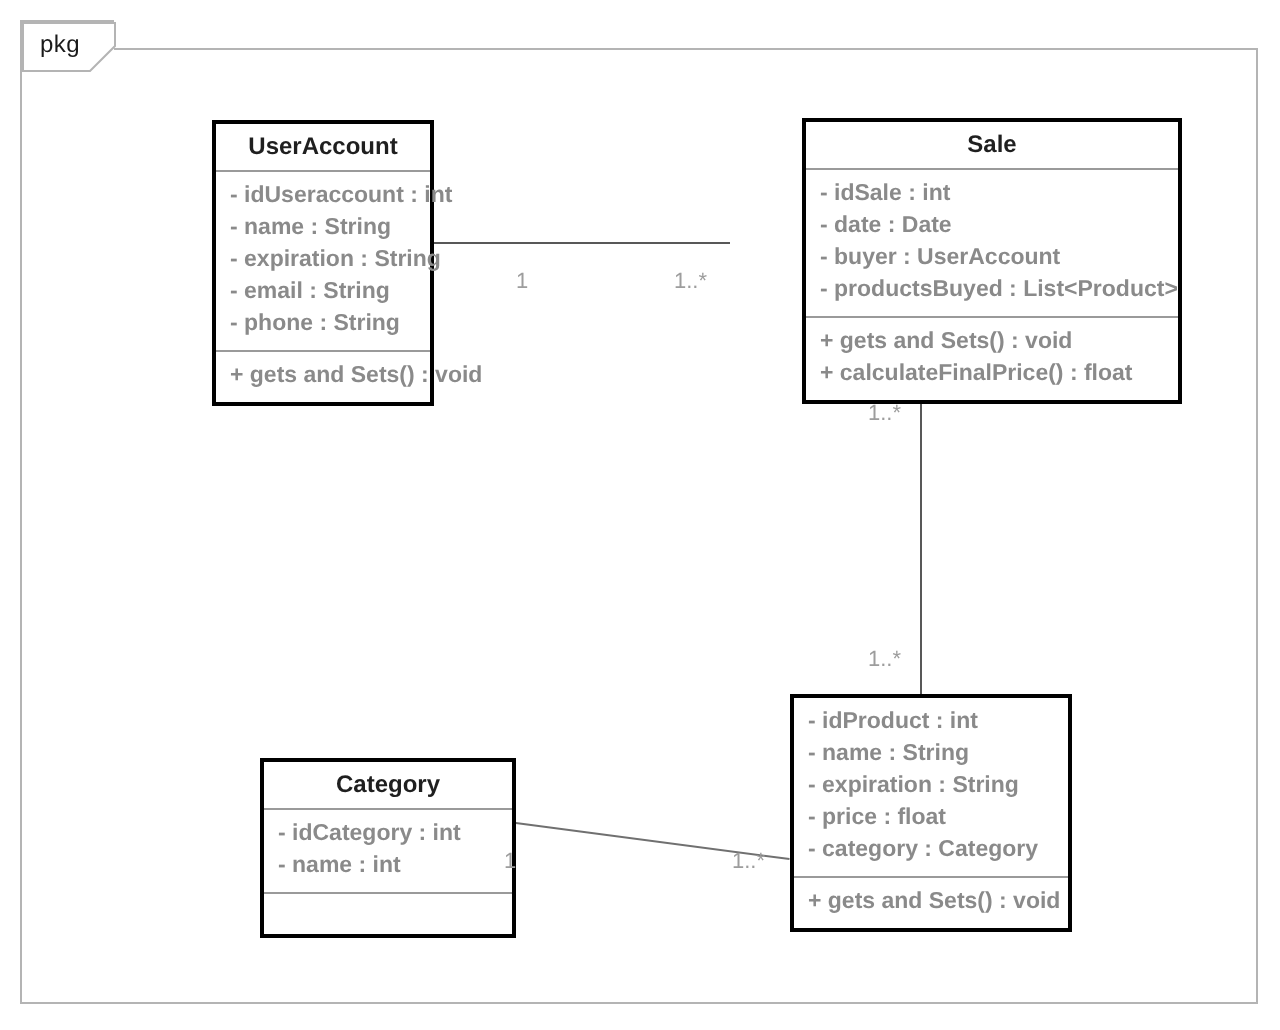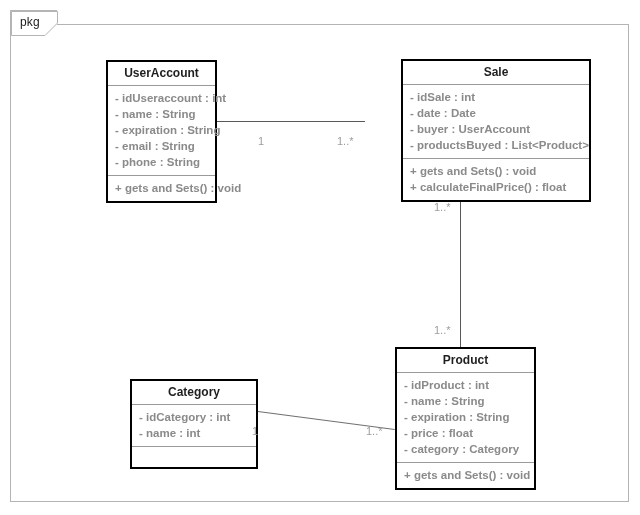--- a/index.html
+++ b/index.html
@@ -163,21 +163,20 @@
       <div class="member">- buyer : UserAccount</div>
       <div class="member">- productsBuyed : List&lt;Product&gt;</div>
     </div>
     <div class="cls-compartment last">
       <div class="member">+ gets and Sets() : void</div>
       <div class="member">+ calculateFinalPrice() : float</div>
     </div>
   </div>
 
   <div class="cls" style="left:395px; top:347px; width:141px;">
-    <div class="cls-name">Product</div>
     <div class="cls-compartment">
       <div class="member">- idProduct : int</div>
       <div class="member">- name : String</div>
       <div class="member">- expiration : String</div>
       <div class="member">- price : float</div>
       <div class="member">- category : Category</div>
     </div>
     <div class="cls-compartment last">
       <div class="member">+ gets and Sets() : void</div>
     </div>

